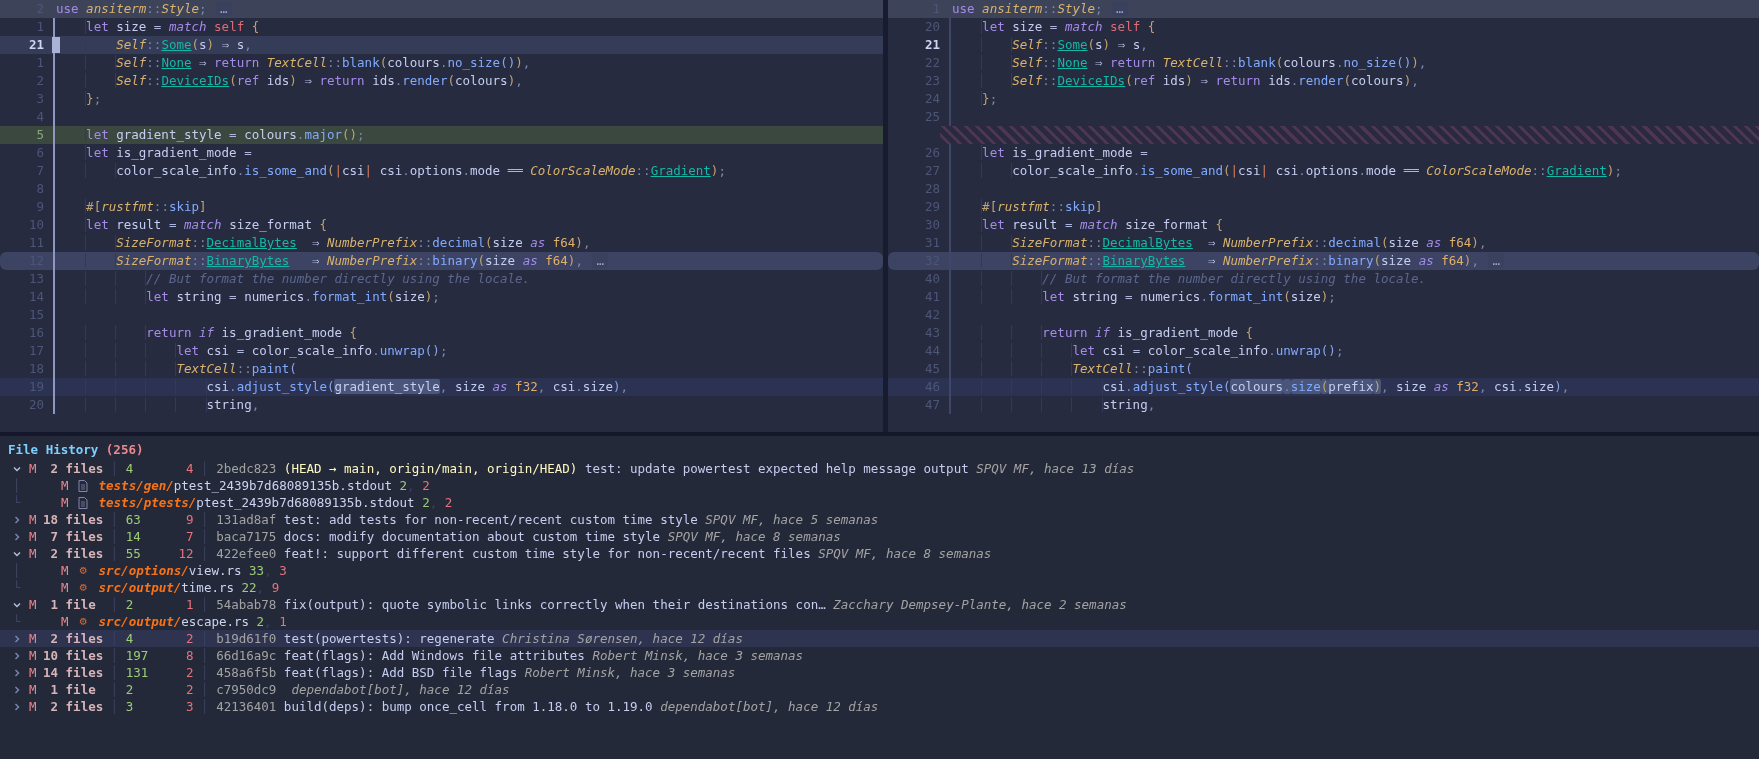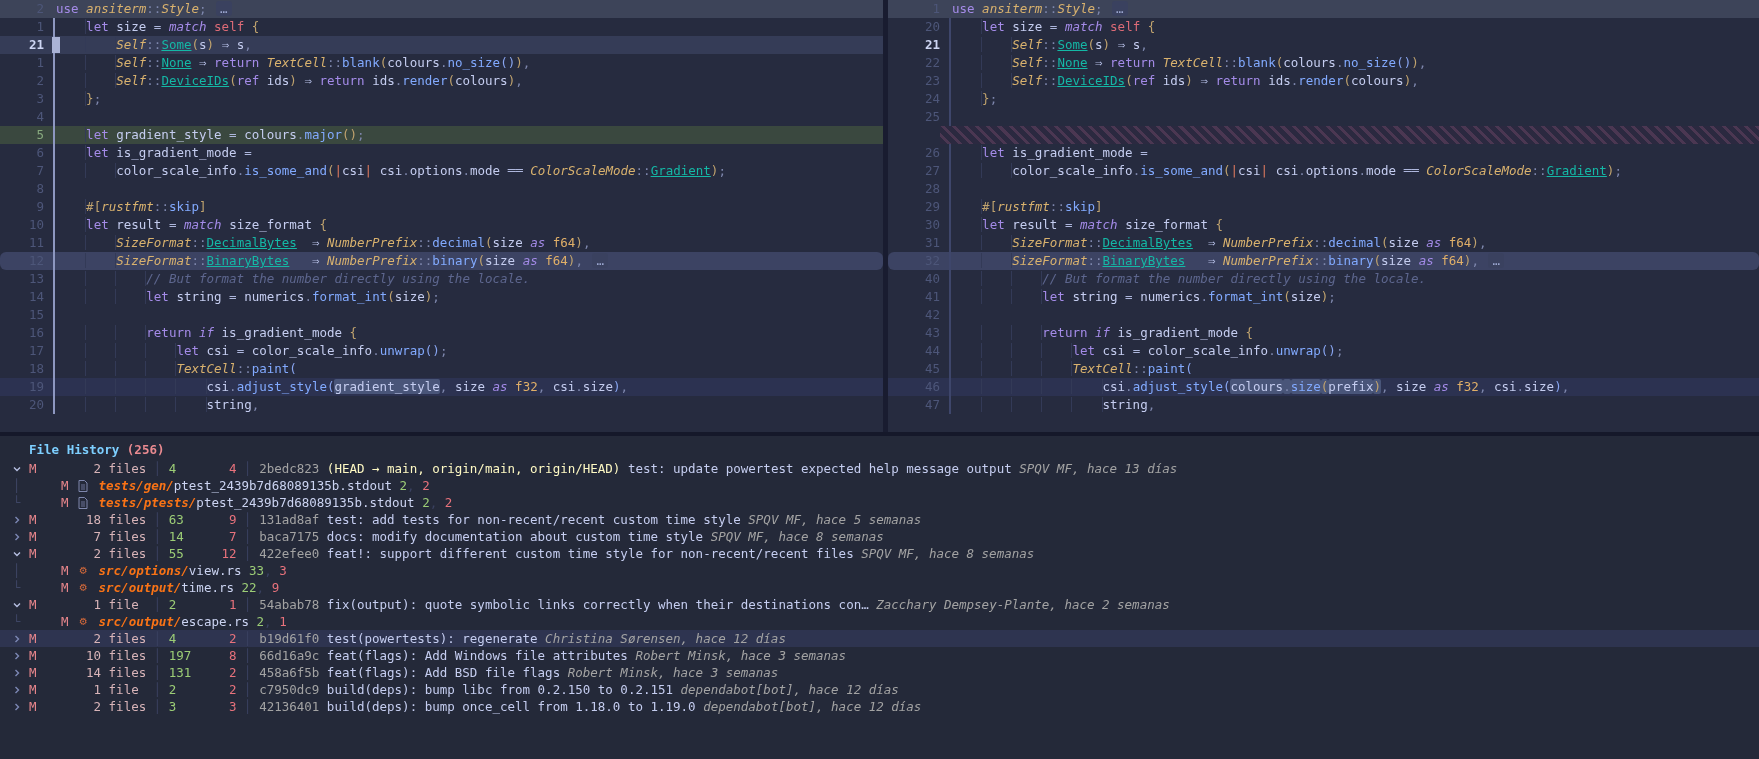--- a/index.html
+++ b/index.html
@@ -40,28 +40,28 @@
   .tk-pb2{color:#89a6f2;}
   .tk-o{color:#aeb7dd;}
   .tk-o2{color:#de7a5e;}
   .tk-c{color:#5d668e;font-style:italic;}
   .tk-i{color:transparent;background-image:repeating-linear-gradient(to right,transparent 0,transparent 29.1px,#333a57 29.1px,#333a57 30.1px);}
   .tk-fold{color:#9aa5ce;background:#3a415f;border-radius:3px;padding:0 4px;margin-left:2px;}
   .sel{background:#495579;border-radius:2px;}
   
   .divider{height:4px;background:#15182a;}
   .panel{height:319px;background:#242939;padding-top:4px;}
-  .p-title{height:20px;line-height:20px;padding-left:29px;font-weight:bold;}
+  .p-title{height:20px;line-height:20px;padding-left:8px;font-weight:bold;}
   .pt-name{color:#7dcfff;}
   .pt-count{color:#e98a90;}
   .p-row{height:17px;line-height:17px;display:flex;align-items:center;white-space:pre;padding-left:13px;}
   .p-row.selected{background:#2e3450;}
   .ar{display:inline-flex;width:16px;color:#9aa5ce;align-items:center;}
   .st{color:#e8868c;width:14px;}
-  .files{color:#d8b4b8;font-weight:normal;margin-left:43px;}
+  .files{color:#d8b4b8;font-weight:bold;}
   .psep{color:#3a4160;}
   .adds{color:#9ccd76;}
   .dels{color:#e8727c;}
   .hash{color:#a3a3a3;}
   .refs{color:#fef9c3;}
   .subj{color:#c5cdf0;}
   .meta{color:#a3a3a3;font-style:italic;}
   .tree{color:#3e4665;width:16px;display:inline-block;}
   .fspacer{width:32px;display:inline-block;}
   .dir{color:#f97316;font-style:italic;font-weight:bold;}
@@ -165,19 +165,19 @@
               <path d="M2.5 1 L5.5 4 L2.5 7" fill="none" stroke="#7d88b5" stroke-width="1.4"></path>
             </svg></span><span class="st">M</span><span class="files"> 2 files</span><span class="psep"> │ </span><span class="adds">4    </span><span class="dels">   2</span><span class="psep"> │ </span><span class="hash">b19d61f0 </span><span class="subj">test(powertests): regenerate</span><span class="meta"> Christina Sørensen, hace 12 días</span></div>
         <div class="p-row"><span class="ar"><svg width="8" height="8" viewBox="0 0 8 8" class="chev">
               <path d="M2.5 1 L5.5 4 L2.5 7" fill="none" stroke="#7d88b5" stroke-width="1.4"></path>
             </svg></span><span class="st">M</span><span class="files">10 files</span><span class="psep"> │ </span><span class="adds">197  </span><span class="dels">   8</span><span class="psep"> │ </span><span class="hash">66d16a9c </span><span class="subj">feat(flags): Add Windows file attributes</span><span class="meta"> Robert Minsk, hace 3 semanas</span></div>
         <div class="p-row"><span class="ar"><svg width="8" height="8" viewBox="0 0 8 8" class="chev">
               <path d="M2.5 1 L5.5 4 L2.5 7" fill="none" stroke="#7d88b5" stroke-width="1.4"></path>
             </svg></span><span class="st">M</span><span class="files">14 files</span><span class="psep"> │ </span><span class="adds">131  </span><span class="dels">   2</span><span class="psep"> │ </span><span class="hash">458a6f5b </span><span class="subj">feat(flags): Add BSD file flags</span><span class="meta"> Robert Minsk, hace 3 semanas</span></div>
         <div class="p-row"><span class="ar"><svg width="8" height="8" viewBox="0 0 8 8" class="chev">
               <path d="M2.5 1 L5.5 4 L2.5 7" fill="none" stroke="#7d88b5" stroke-width="1.4"></path>
-            </svg></span><span class="st">M</span><span class="files"> 1 file </span><span class="psep"> │ </span><span class="adds">2    </span><span class="dels">   2</span><span class="psep"> │ </span><span class="hash">c7950dc9 </span><span class="subj">build(deps): bump libc from 0.2.150 to 0.2.151</span><span class="meta"> dependabot[bot], hace 12 días</span></div>
+            </svg></span><span class="st">M</span><span class="files"> 1 file </span><span class="psep"> │ </span><span class="adds">2    </span><span class="dels">   2</span><span class="psep"> │ </span><span class="hash">c7950dc9 </span><span class="meta"> dependabot[bot], hace 12 días</span></div>
         <div class="p-row"><span class="ar"><svg width="8" height="8" viewBox="0 0 8 8" class="chev">
               <path d="M2.5 1 L5.5 4 L2.5 7" fill="none" stroke="#7d88b5" stroke-width="1.4"></path>
             </svg></span><span class="st">M</span><span class="files"> 2 files</span><span class="psep"> │ </span><span class="adds">3    </span><span class="dels">   3</span><span class="psep"> │ </span><span class="hash">42136401 </span><span class="subj">build(deps): bump once_cell from 1.18.0 to 1.19.0</span><span class="meta"> dependabot[bot], hace 12 días</span></div>
       </div>
   </div>
 </div>
 
 </body></html>

